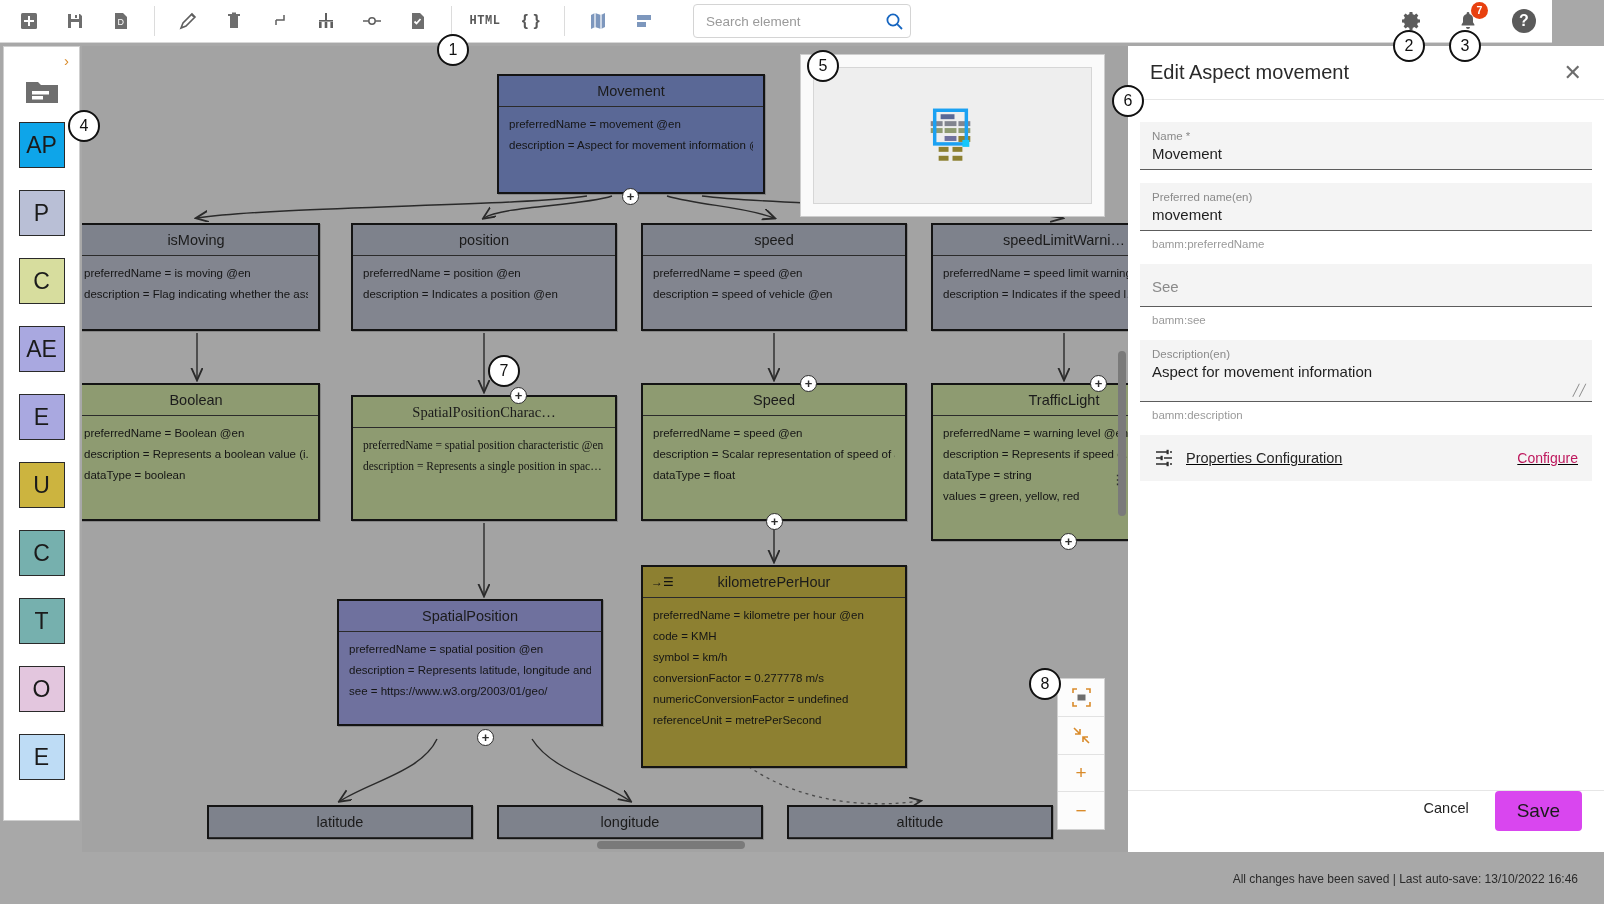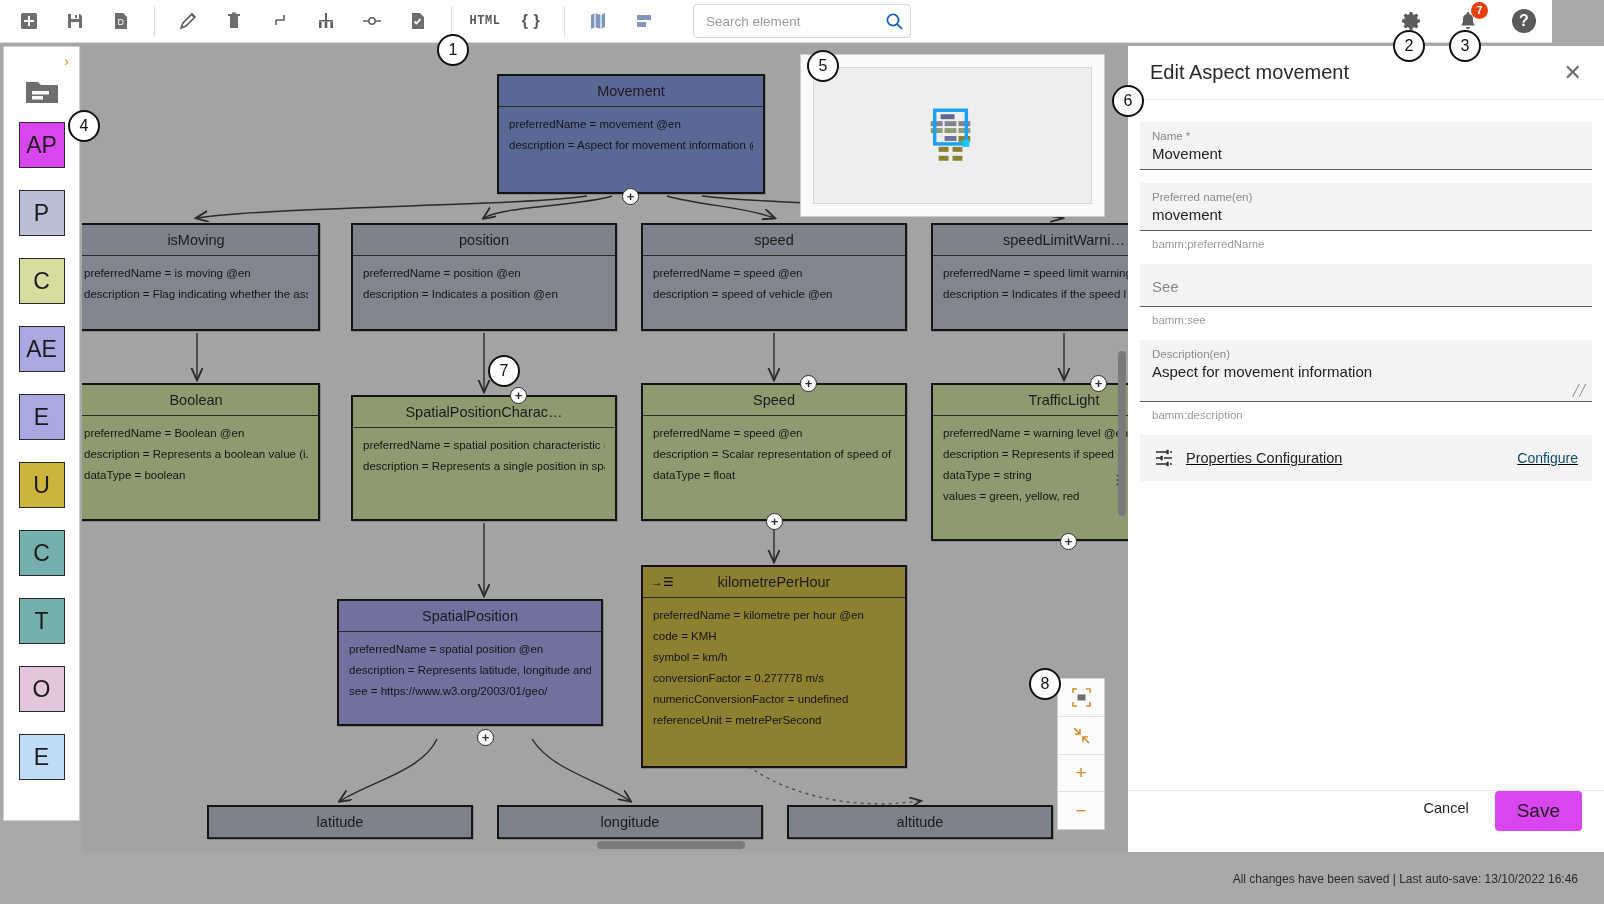--- a/index.html
+++ b/index.html
@@ -160,21 +160,21 @@
     position:absolute; right:6px; bottom:4px; color:#8a8a8a; font-size:11px;
     transform:rotate(0deg);
   }
   .field-box.see { padding-top:14px; padding-bottom:11px; }
 
   .prop-config {
     margin-top:14px; background:#f4f4f4; height:46px;
     display:flex; align-items:center; padding:0 14px; cursor:pointer;text-decoration:underline;
   }
   .prop-config .pc-label { font-size:14.5px; color:#262626; margin-left:12px; }
-  .pc-action { margin-left:auto; font-size:14px; color:#0c4a6e; cursor:pointer; }
+  .pc-action { margin-left:auto; font-size:14px; color:#be185d; cursor:pointer; }
 
   .panel-foot {
     height:62px; border-top:1px solid #e6e6e6;
     display:flex; align-items:flex-start; justify-content:flex-end; padding:0 22px; gap:12px;
   }
   .btn-cancel {
     background:transparent; border:none; font-size:14.5px; color:#1f1f1f;
     padding:9px 14px; cursor:pointer; font-family:"Liberation Sans", sans-serif;
   }
   .btn-save {
@@ -329,21 +329,21 @@
   <div class="palette">
     <div class="pal-expand">›</div>
     <div class="pal-folder">
       <svg width="40" height="32" viewBox="0 0 40 32">
         <path d="M4 6h12l3 3h17v18H4z" fill="#6e6e6e"></path>
         <rect x="10" y="15" width="17" height="3.5" fill="#fff"></rect>
         <rect x="10" y="20" width="11" height="3.5" fill="#fff"></rect>
       </svg>
     </div>
     <div id="palette-items">
-        <div class="pal-item" style="background: #d946ef;">
+        <div class="pal-item" style="background: #0ea5e9;">
           <span>AP</span>
         </div>
         <div class="pal-item" style="background: rgb(185, 191, 214);">
           <span>P</span>
         </div>
         <div class="pal-item" style="background: rgb(215, 221, 158);">
           <span>C</span>
         </div>
         <div class="pal-item" style="background: rgb(169, 168, 224);">
           <span>AE</span>
@@ -449,21 +449,21 @@
         <div class="node n-char" style="left: -10px; top: 337px; width: 248px; height: 138px;">
           <div class="node-head">
             <span>Boolean</span>
           </div>
           <div class="node-body">
             <div>preferredName = Boolean @en</div>
             <div>description = Represents a boolean value (i.e. a "fl…</div>
             <div>dataType = boolean</div>
           </div>
         </div>
-        <div class="node n-char" style="left: 269px; top: 349px; width: 266px; height: 126px;">
+        <div class="node n-char" style="left: 269px; top: 349px; width: 266px; height: 126px; font-family: Liberation Serif, serif;">
           <div class="node-head">
             <span>SpatialPositionCharac…</span>
           </div>
           <div class="node-body">
             <div>preferredName = spatial position characteristic @en</div>
             <div>description = Represents a single position in spac…</div>
           </div>
         </div>
         <div class="node n-char" style="left: 559px; top: 337px; width: 266px; height: 138px;">
           <div class="node-head">

